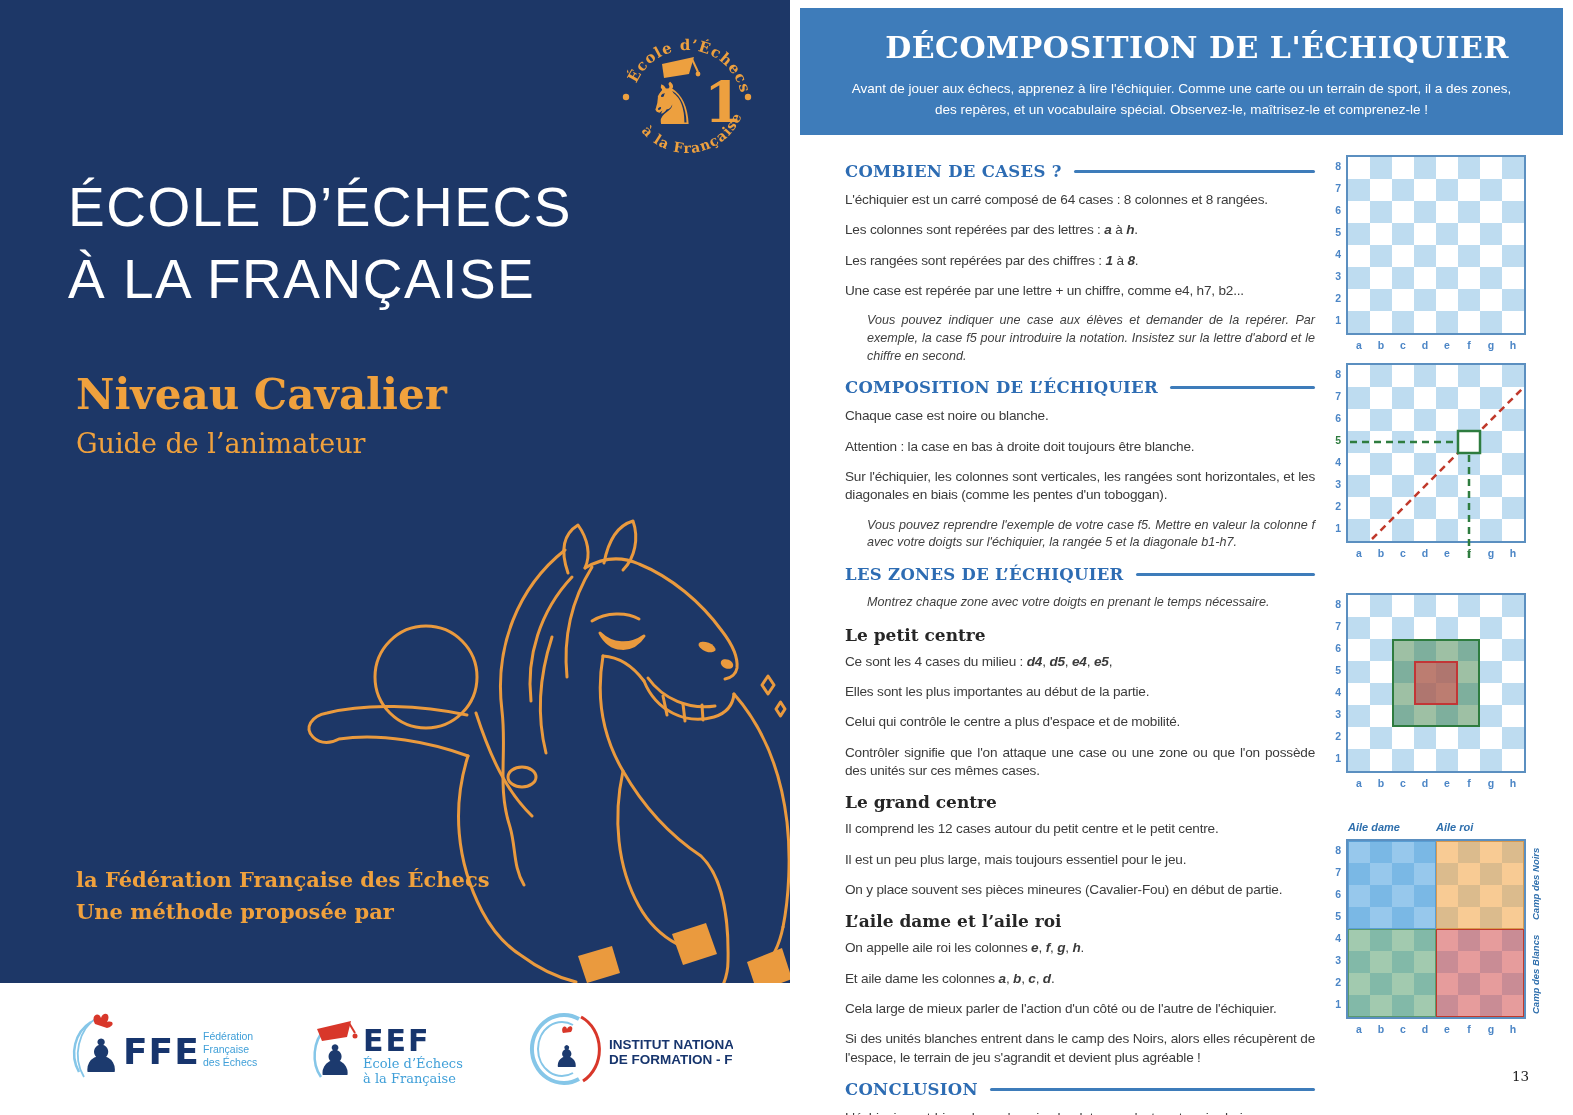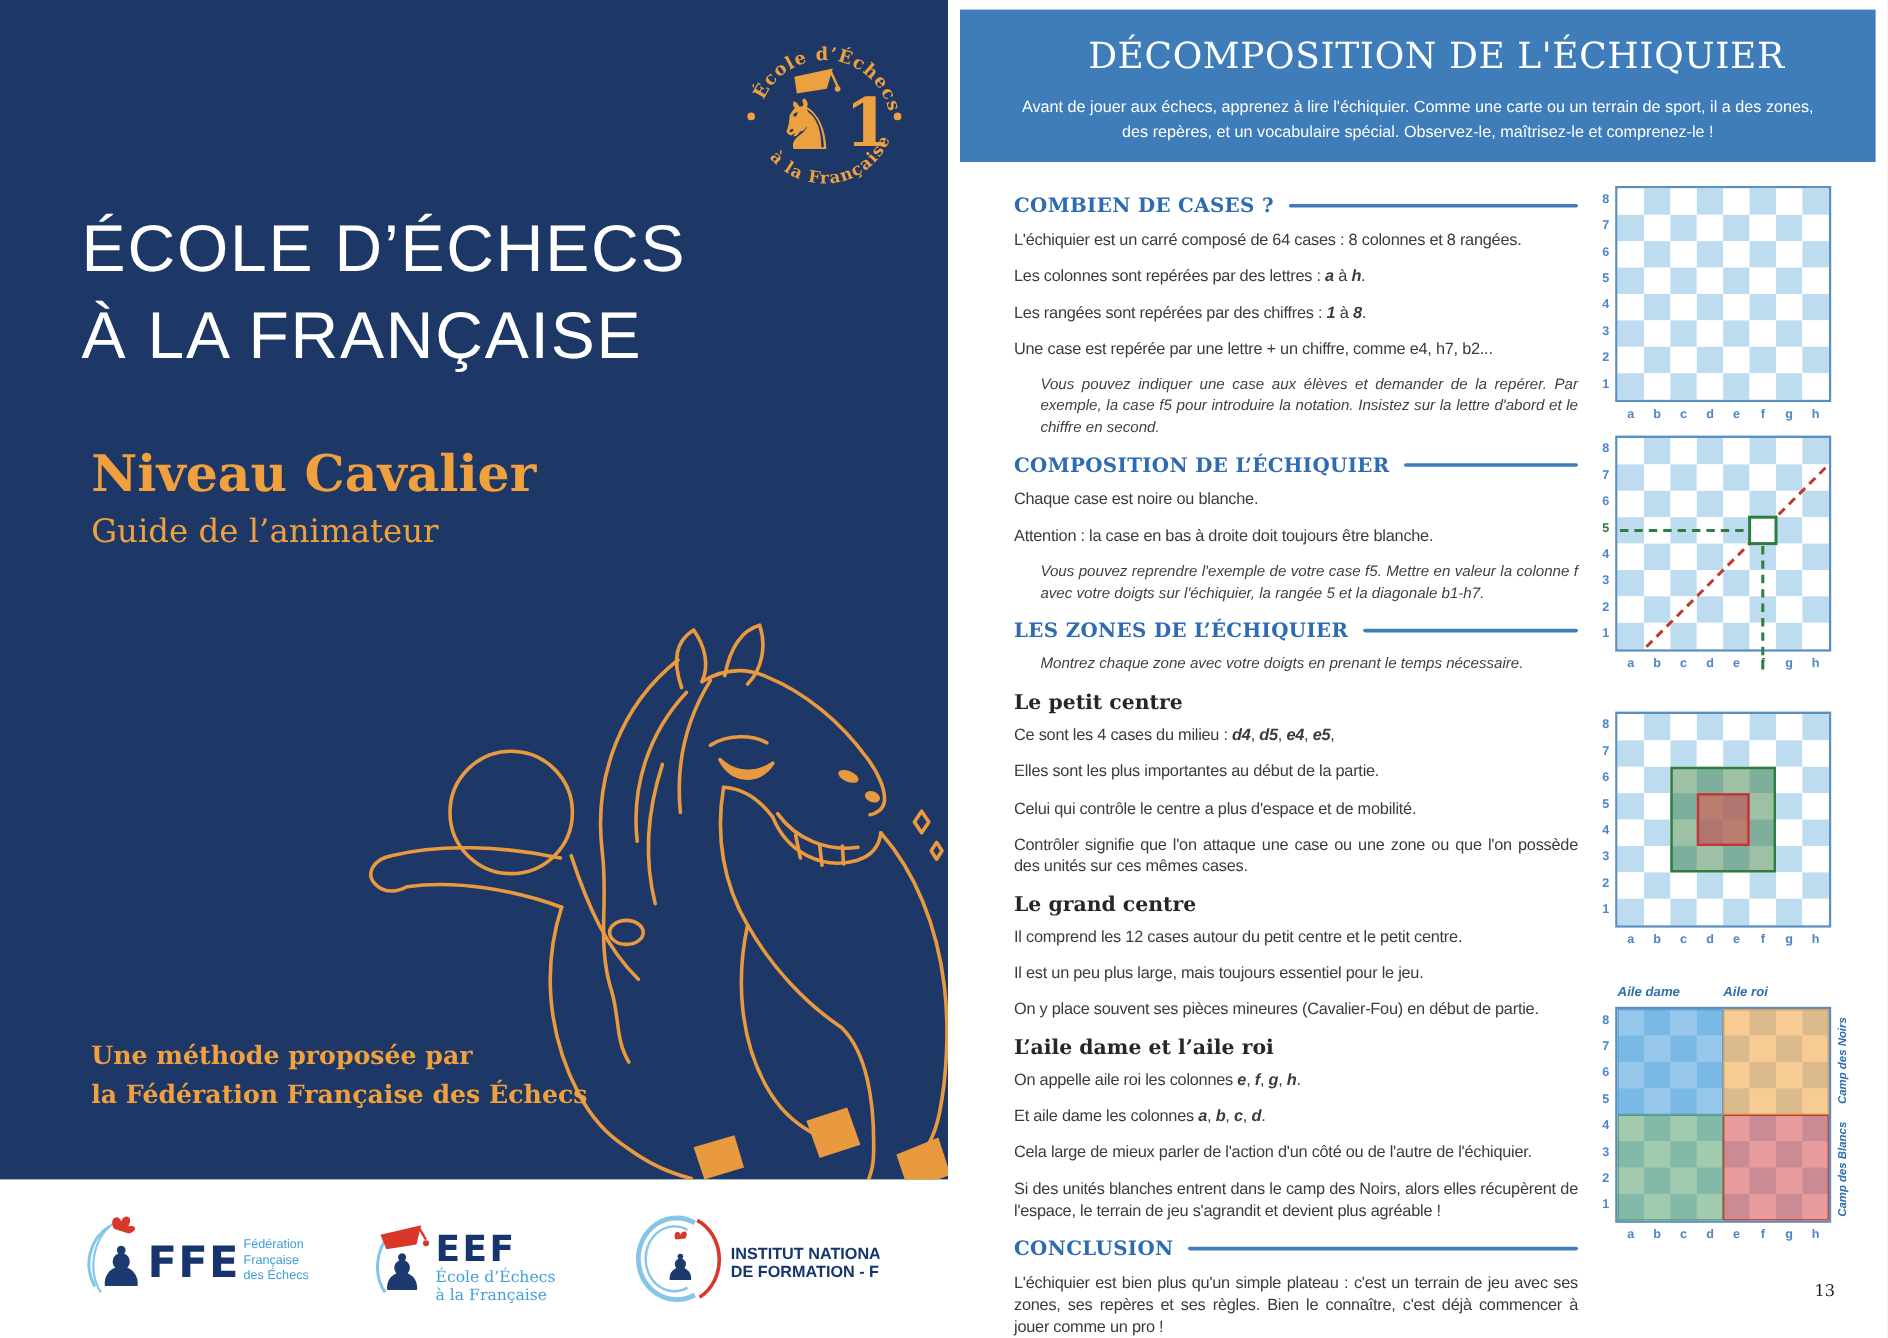--- a/index.html
+++ b/index.html
@@ -16,21 +16,21 @@
   .level-sub{font-family:"DejaVu Serif",serif;font-size:27px;color:#f0a13d;margin-top:10px;}
   .method{position:absolute;left:76px;top:864px;font-family:"DejaVu Serif",serif;font-weight:bold;
           font-size:21px;color:#f0a13d;line-height:1.5;z-index:3;}
   .mascot{position:absolute;left:270px;top:515px;width:520px;height:470px;z-index:1;}
   .logo-strip{position:absolute;left:0;top:983px;width:790px;height:132px;background:#ffffff;
               display:flex;align-items:center;justify-content:center;gap:48px;}
   
   .page-right{position:absolute;left:790px;top:0;width:783px;height:1115px;background:#ffffff;}
   .banner{position:absolute;left:10px;top:8px;width:763px;height:127px;background:#3e7cba;
           color:#ffffff;text-align:center;box-sizing:border-box;padding-top:22px;}
-  .banner-title{font-family:"DejaVu Serif",serif;font-weight:normal;font-size:30px;letter-spacing:.5px;padding-left:31px;}
+  .banner-title{font-family:"DejaVu Serif",serif;font-weight:bold;font-size:30px;letter-spacing:.5px;padding-left:31px;}
   .banner-intro{margin:14px auto 0;width:660px;font-size:13.5px;line-height:1.55;text-align:center;}
   .content-col{position:absolute;left:55px;top:146px;width:470px;}
   .sec-head{display:flex;align-items:center;margin:13px 0 10px;}
   .sec-head:first-child{margin-top:16px;}
   .sec-head-text{font-family:"DejaVu Serif",serif;font-weight:bold;font-size:16.5px;color:#2d6cb3;
                  letter-spacing:.3px;white-space:nowrap;}
   .sec-rule{flex:1;height:3px;background:#3e7cba;margin-left:12px;border-radius:2px;}
   .para{margin:0 0 12px;font-size:13.6px;letter-spacing:-.2px;line-height:1.35;color:#3b3b3b;text-align:justify;}
   .para .chess-ref{font-weight:bold;font-style:italic;}
   .note{margin:1px 0 13px;padding-left:22px;font-style:italic;font-size:12.6px;line-height:1.4;
@@ -125,22 +125,22 @@
           <circle cx="156" cy="162" r="51"></circle>
           <path d="M197,200 C150,190 96,188 57,198 C41,201 34,213 43,222 C51,230 62,228 69,224 C111,218 160,227 198,241"></path>
           <path d="M198,241 C182,291 186,346 212,396 C222,415 236,431 252,441 C268,453 286,462 306,467"></path>
           <path d="M206,198 C220,241 236,276 262,301"></path>
           <ellipse cx="252" cy="262" rx="14" ry="10"></ellipse>
           <path d="M308,441 L342,431 L350,458 L317,468 Z" fill="#ea9a3e" stroke="none"></path>
         </g>
       </svg>
 
       <div class="method">
+        <div>la Fédération Française des Échecs</div>
         <div>Une méthode proposée par</div>
-        <div>la Fédération Française des Échecs</div>
       </div>
     </div>
 
     <div class="logo-strip">
 
       <svg width="200" height="78" viewBox="0 0 200 78">
         <path d="M34,12 C18,22 12,44 22,62" stroke="#85c6e8" stroke-width="2.5" fill="none"></path>
         <path d="M41,7 C21,19 15,47 27,67" stroke="#85c6e8" stroke-width="1.8" fill="none"></path>
         <text x="44" y="62" font-size="46" fill="#1c3a6e" text-anchor="middle" font-family="DejaVu Sans, sans-serif">♟</text>
         <path d="M38,14 C33,5 42,1 44,8 C46,1 55,3 50,12 C57,10 58,16 50,18 Z" fill="#d8372a"></path>
@@ -188,20 +188,21 @@
         <p class="para">Les colonnes sont repérées par des lettres : <strong class="chess-ref">a</strong> à <strong class="chess-ref">h</strong>.</p>
         <p class="para">Les rangées sont repérées par des chiffres : <strong class="chess-ref">1</strong> à <strong class="chess-ref">8</strong>.</p>
         <p class="para">Une case est repérée par une lettre + un chiffre, comme e4, h7, b2...</p>
         <p class="note">Vous pouvez indiquer une case aux élèves et demander de la repérer. Par exemple, la case f5 pour introduire la notation. Insistez sur la lettre d'abord et le chiffre en second.</p>
         <div class="sec-head">
           <span class="sec-head-text">COMPOSITION DE L’ÉCHIQUIER</span>
           <span class="sec-rule"></span>
         </div>
         <p class="para">Chaque case est noire ou blanche.</p>
         <p class="para">Attention : la case en bas à droite doit toujours être blanche.</p>
+        <p class="para">Sur l'échiquier, les colonnes sont verticales, les rangées sont horizontales, et les diagonales en biais (comme les pentes d'un toboggan).</p>
         <p class="note">Vous pouvez reprendre l'exemple de votre case f5. Mettre en valeur la colonne f avec votre doigts sur l'échiquier, la rangée 5 et la diagonale b1-h7.</p>
         <div class="sec-head">
           <span class="sec-head-text">LES ZONES DE L’ÉCHIQUIER</span>
           <span class="sec-rule"></span>
         </div>
         <p class="note">Montrez chaque zone avec votre doigts en prenant le temps nécessaire.</p>
         <h3 class="sub-head">Le petit centre</h3>
         <p class="para">Ce sont les 4 cases du milieu : <strong class="chess-ref">d4</strong>, <strong class="chess-ref">d5</strong>, <strong class="chess-ref">e4</strong>, <strong class="chess-ref">e5</strong>,</p>
         <p class="para">Elles sont les plus importantes au début de la partie.</p>
         <p class="para">Celui qui contrôle le centre a plus d'espace et de mobilité.</p>

